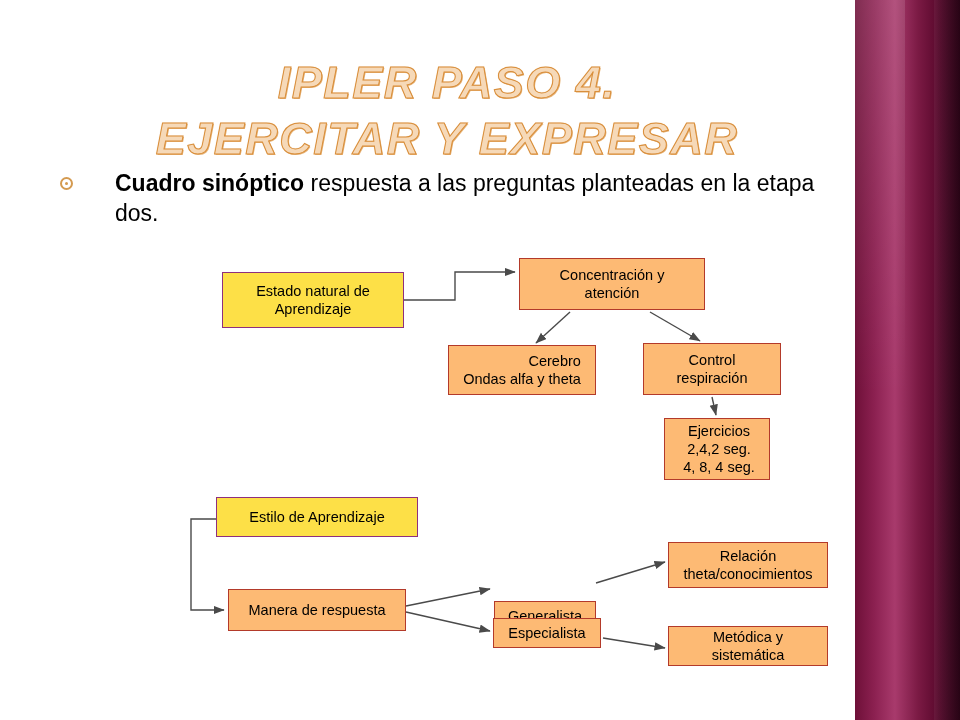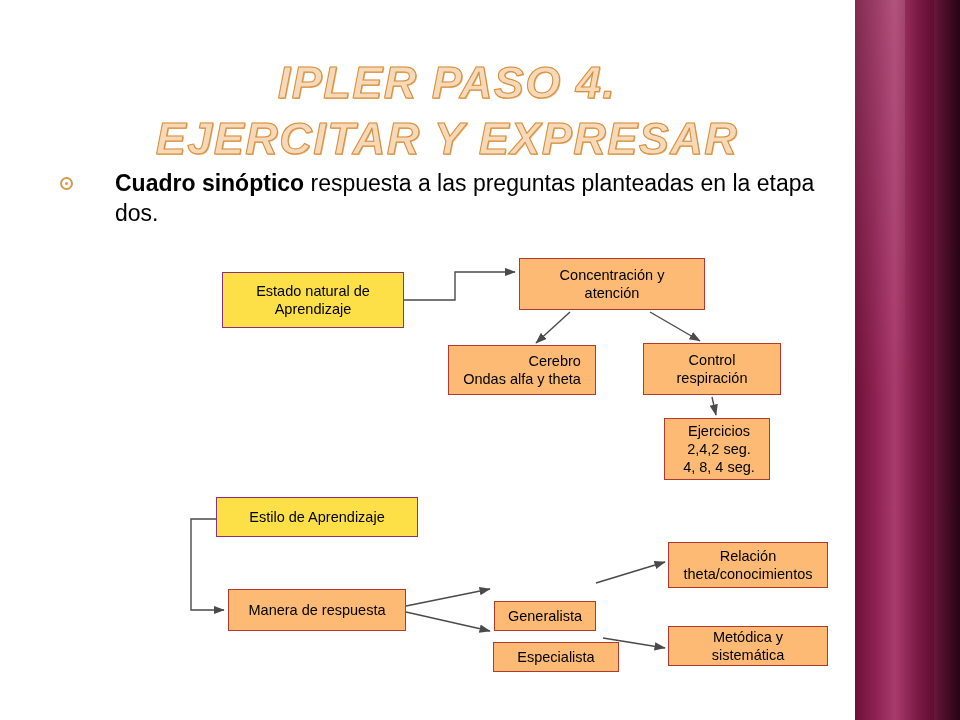--- a/index.html
+++ b/index.html
@@ -211,21 +211,21 @@
     </div>
     <div class="node pink" style="left:216px; top:497px; width:202px; height:40px;">
       <span style="white-space:pre-line">Estilo de Aprendizaje</span>
     </div>
     <div class="node peach" style="left:228px; top:589px; width:178px; height:42px;">
       <span style="white-space:pre-line">Manera de respuesta</span>
     </div>
     <div class="node peach" style="left:494px; top:573px; width:102px; height:30px;margin-top:28px;">
       <span style="white-space:pre-line">Generalista</span>
     </div>
-    <div class="node peach" style="left:493px; top:642px; width:126px; height:30px;">
+    <div class="node peach" style="left:493px; top:618px; width:108px; height:30px;">
       <span style="white-space:pre-line">Especialista</span>
     </div>
     <div class="node peach" style="left:668px; top:542px; width:160px; height:46px;">
       <span style="white-space:pre-line">Relación
 theta/conocimientos</span>
     </div>
     <div class="node peach" style="left:668px; top:626px; width:160px; height:40px;">
       <span style="white-space:pre-line">Metódica y
 sistemática</span>
     </div>

